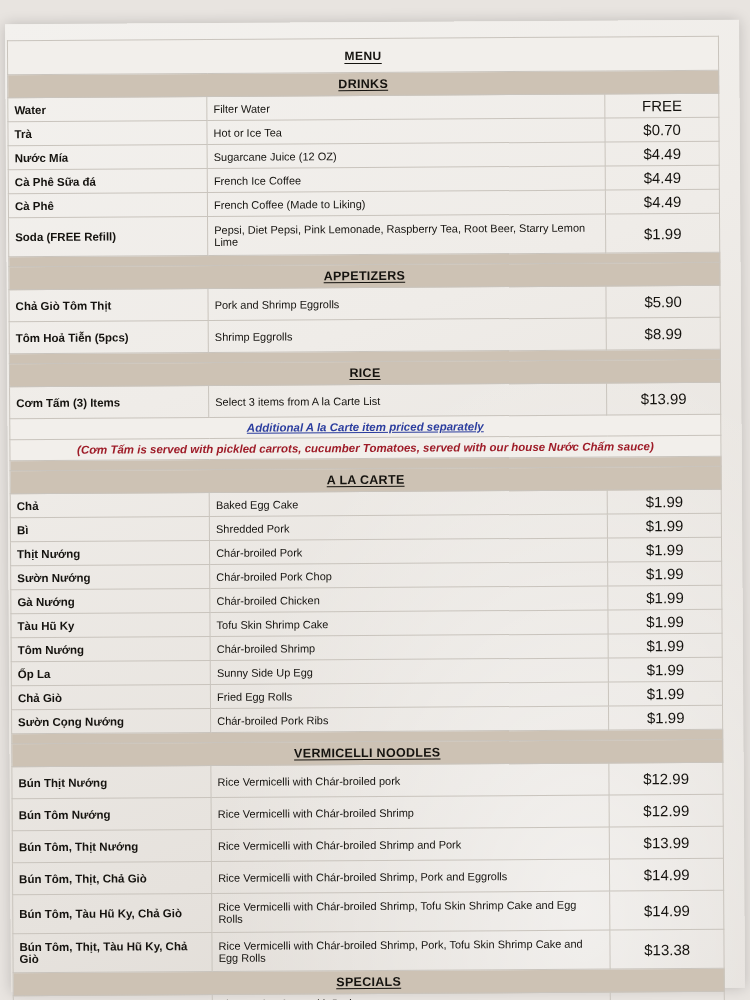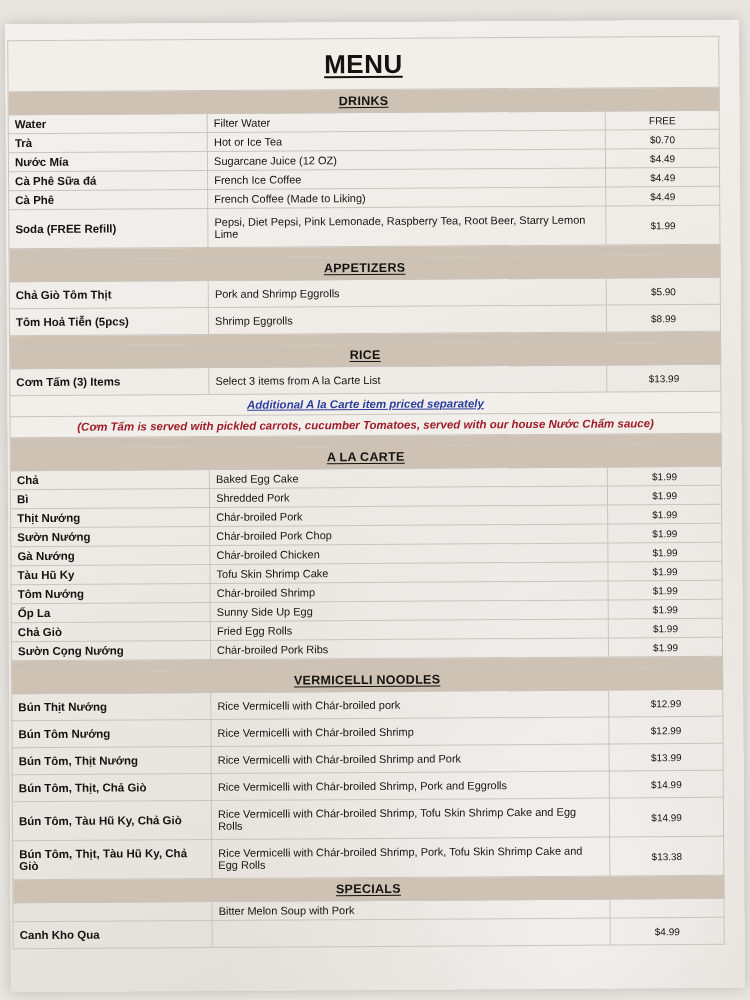--- a/index.html
+++ b/index.html
@@ -45,39 +45,39 @@
     vertical-align:middle;
     background:transparent;
   }
   .title-row td{
     border:1px solid #c9c4bd;
     text-align:center;
     padding:10px 0 9px 0;
     background:#f2efeb;
   }
   .title{
-    font-size:26px;
+    font-size:12px;
     font-weight:bold;
     letter-spacing:.5px;
     text-decoration:underline;
     text-underline-offset:3px;
   }
   .section td{
     background:#cdc2b4;
     text-align:center;
     font-weight:bold;
     font-size:12.5px;
     text-decoration:underline;
     text-underline-offset:2px;
     padding:4px 0 4px 0;
     letter-spacing:.3px;
   }
   .name{font-weight:bold;font-size:11.5px;}
   .desc{font-size:11px;}
-  .price{text-align:center;font-size:10px;}
+  .price{text-align:center;font-size:15px;}
   .note td{
     text-align:center;
     font-style:italic;
     font-weight:bold;
     padding:4px 0;
     background:#f2efeb;
   }
   .note-blue{color:#2b3d9e;text-decoration:underline;font-size:11.5px;}
   .note-red{color:#9e1c28;font-size:11.5px;}
   .spacer td{

